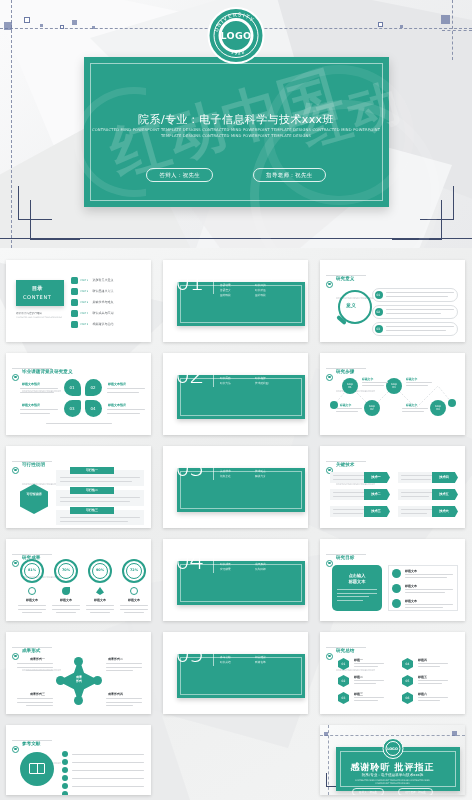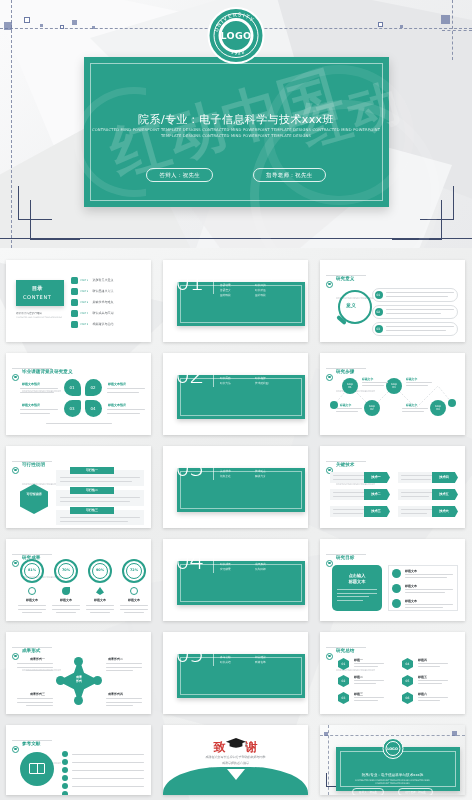--- a/index.html
+++ b/index.html
@@ -657,47 +657,34 @@
     <div class="grayline" style="left:66px;top:36.5px;width:72px;"></div>
     <div class="greencirc" style="left:56px;top:42px;width:6px;height:6px;"></div>
     <div class="grayline" style="left:66px;top:44.5px;width:72px;"></div>
     <div class="greencirc" style="left:56px;top:50px;width:6px;height:6px;"></div>
     <div class="grayline" style="left:66px;top:52.5px;width:72px;"></div>
     <div class="greencirc" style="left:56px;top:58px;width:6px;height:6px;"></div>
     <div class="grayline" style="left:66px;top:60.5px;width:72px;"></div>
     <div class="greencirc" style="left:56px;top:66px;width:6px;height:6px;"></div>
   </div>
 
-  <div class="thumb thanks" style="left:163px;top:477px;width:145px;height:70px;">
-    <svg class="cap" viewBox="0 0 24 14">
-      <polygon points="12,1 23,5 12,9 1,5" fill="#1b1b1b"></polygon>
-      <path d="M5 6.5 L5 10 Q12 13 19 10 L19 6.5" fill="#1b1b1b"></path>
-      <line x1="23" y1="5" x2="23" y2="11" stroke="#1b1b1b" stroke-width="0.7"></line>
-    </svg>
-    <div class="thx-t">致谢</div>
-    <div class="thx-l" style="top:30px;">感谢在论文写作过程中给予帮助的老师与同学</div>
-    <div class="thx-l" style="top:36px;">感谢导师的悉心指导</div>
-    <div class="thx-l" style="top:42px;">感谢学院老师在实验阶段给予的支持与帮助</div>
-    <div class="thx-l" style="top:48px;">感谢同学们的陪伴与鼓励</div>
-    <div class="thx-l" style="top:54px;">感谢各位评审老师</div>
-    <div class="bookbot"></div>
-  </div>
 
   <div class="thumb final" style="left:320px;top:477px;width:145px;height:70px;background:linear-gradient(135deg,#fafbfb,#eceded);">
     <div class="vline" style="left:8px;top:0;height:70px;border-color:#9aa2b5;"></div>
     <div class="hline" style="left:0;top:10px;width:145px;border-color:#9aa2b5;"></div>
     <div class="sq" style="left:4px;top:7px;width:4px;height:4px;"></div>
     <div class="sq" style="left:132px;top:6px;width:5px;height:5px;"></div>
     <div class="wire" style="left:6px;top:48px;width:14px;height:14px;border-color:#3e4a6b;"></div>
     <div class="wire2" style="right:6px;top:48px;width:14px;height:14px;border-color:#3e4a6b;"></div>
     <div class="fcard"></div>
     <div class="fseal">
         <span class="r"></span>
         <span>LOGO</span>
       </div>
+    <div class="ftitle">感谢聆听  批评指正</div>
     <div class="fsub">院系/专业：电子信息科学与技术xxx班</div>
     <div class="fen">CONTRACTED MIND POWERPOINT TEMPLATE DESIGNS CONTRACTED MIND POWERPOINT TEMPLATE DESIGNS</div>
     <div class="fpills">
       <span>答辩人：祝先生</span>
       <span>指导老师：祝先生</span>
     </div>
   </div>
 
 </div>
 

